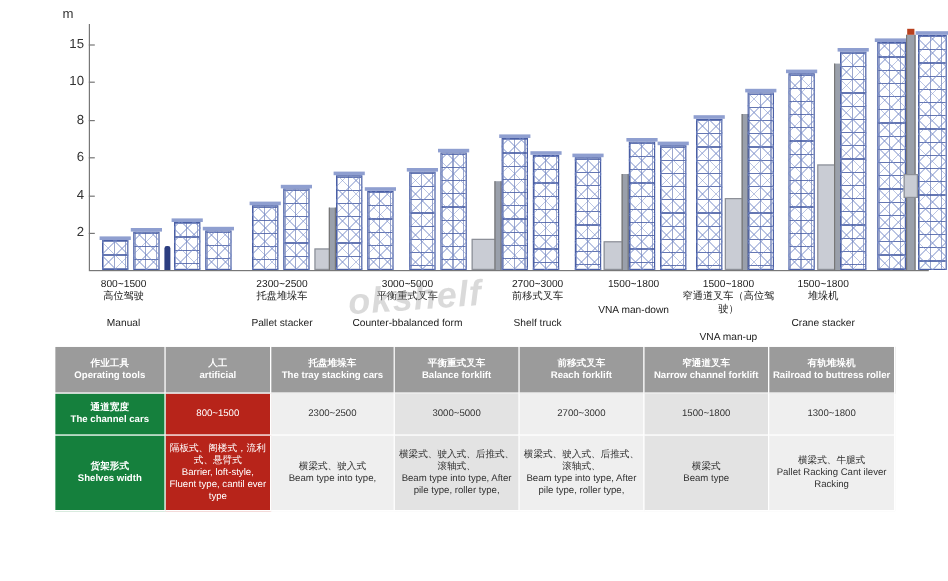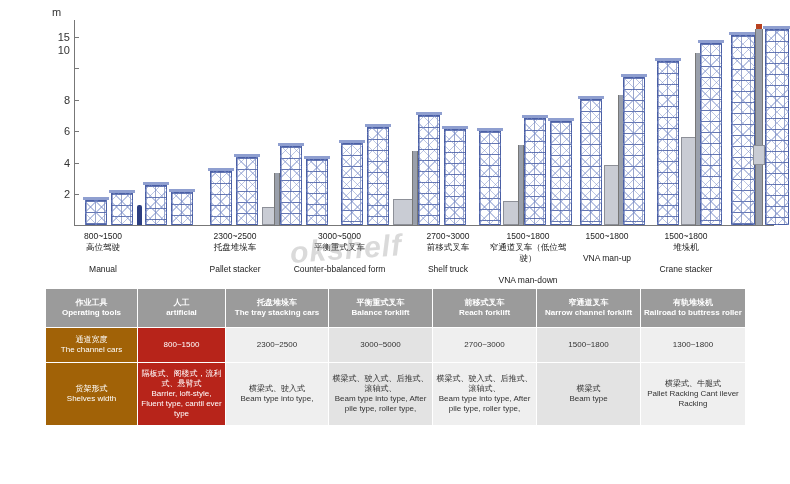--- a/index.html
+++ b/index.html
@@ -37,42 +37,42 @@
 
   
   #watermark{position:absolute;left:290px;top:232px;font-size:30px;color:rgba(150,150,150,.35);
      font-style:italic;font-weight:bold;letter-spacing:1px;transform:rotate(-4deg);pointer-events:none;}
 
   
   #spec-table{position:absolute;left:45px;top:288px;width:700px;border-collapse:collapse;
       table-layout:fixed;font-size:8px;}
   #spec-table td{border:1px solid #ffffff;vertical-align:middle;text-align:center;padding:2px 3px;line-height:10px;}
   .hdr-row td{background:#9b9b9b;color:#ffffff;font-weight:bold;height:34px;}
-  .rowhdr{background:#a16207;color:#ffffff;font-weight:normal;width:92px;}
+  .rowhdr{background:#15803d;color:#ffffff;font-weight:bold;width:92px;}
   .cell-a{background:#efefef;color:#333;}
   .cell-b{background:#e3e3e3;color:#333;}
   .cell-red{background:#b7241a;color:#ffffff;}
   .cn{font-family:"DejaVu Sans",sans-serif;display:block;}
   .en{display:block;}
   tr.r-width td{height:30px;}
   tr.r-height td{height:30px;}
   tr.r-form td{height:58px;}
 </style>
 </head>
 <body>
 
 <div id="chart-area">
   <div class="axis-unit">m</div>
   <div class="y-axis-line"></div>
   <div class="x-axis-line"></div>
 
   <div class="y-tick" style="top:37px;"></div>
   <div class="y-label" style="left:48px;top:31px;">15</div>
   <div class="y-tick" style="top:68px;"></div>
-  <div class="y-label" style="left:48px;top:44px;">10</div>
+  <div class="y-label" style="left:48px;top:62px;">10</div>
   <div class="y-tick" style="top:100px;"></div>
   <div class="y-label" style="left:48px;top:94px;">8</div>
   <div class="y-tick" style="top:131px;"></div>
   <div class="y-label" style="left:48px;top:125px;">6</div>
   <div class="y-tick" style="top:163px;"></div>
   <div class="y-label" style="left:48px;top:157px;">4</div>
   <div class="y-tick" style="top:194px;"></div>
   <div class="y-label" style="left:48px;top:188px;">2</div>
 
   <div class="plot">
@@ -220,26 +220,26 @@
     <span class="cn">平衡重式叉车</span><br>
     <span>Counter-bbalanced form</span>
   </div>
   <div class="grp-label" style="left:404px;top:231px;width:88px;">
     <span>2700~3000</span><br>
     <span class="cn">前移式叉车</span><br>
     <span>Shelf truck</span>
   </div>
   <div class="grp-label" style="left:487px;top:231px;width:82px;">
     <span>1500~1800</span><br>
-    <span class="cn">窄通道叉车（低位驾驶）</span><br>
+    <br>
     <span>VNA man-down</span>
   </div>
   <div class="grp-label" style="left:566px;top:231px;width:82px;">
     <span>1500~1800</span><br>
-    <br>
+    <span class="cn">窄通道叉车（高位驾驶）</span><br>
     <span>VNA man-up</span>
   </div>
   <div class="grp-label" style="left:645px;top:231px;width:82px;">
     <span>1500~1800</span><br>
     <span class="cn">堆垛机</span><br>
     <span>Crane stacker</span>
   </div>
 </div>
 
 <div id="watermark">okshelf</div>

